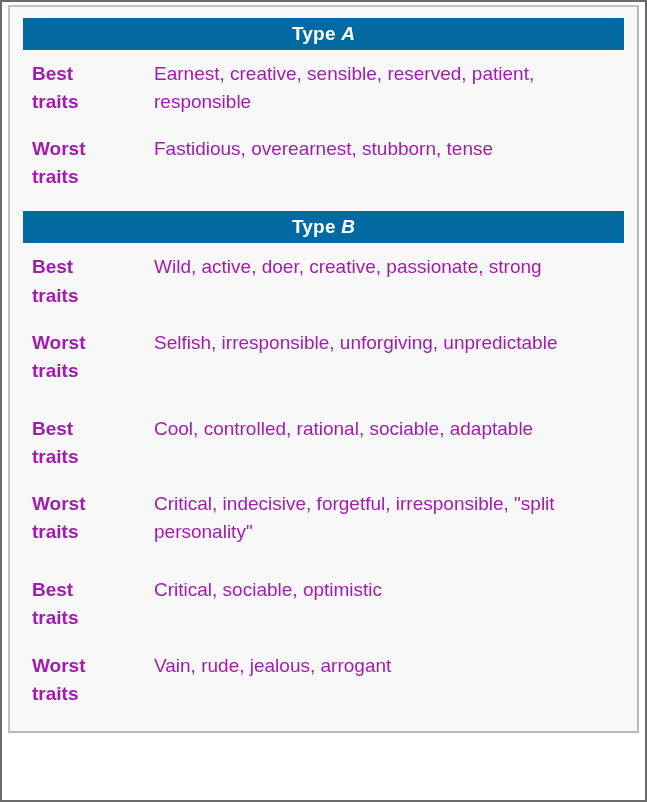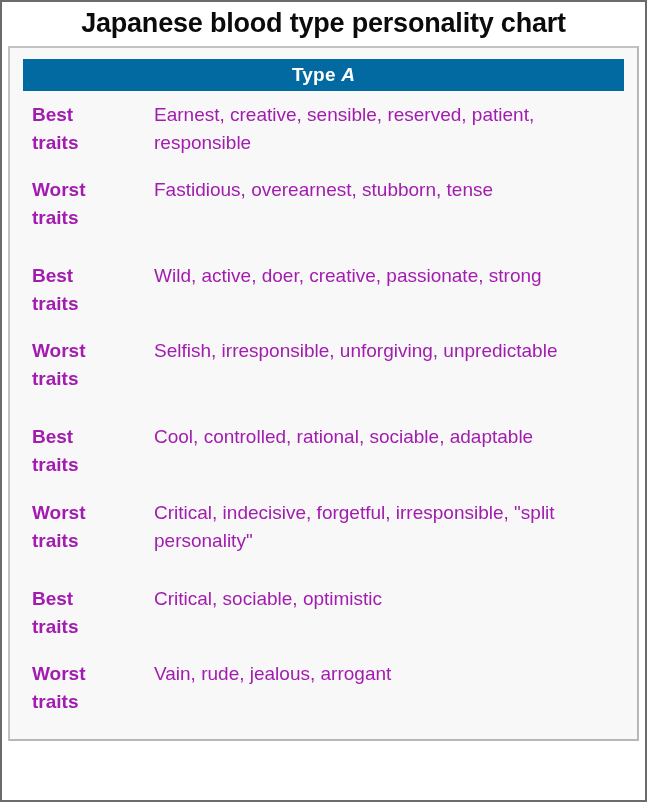--- a/index.html
+++ b/index.html
@@ -93,21 +93,20 @@
     padding: 0 !important;
     font-size: 0;
     line-height: 0;
   }
 </style>
 </head>
 <body>
 
 <div class="page-frame">
 
-  <h1 class="page-title">Japanese blood type personality chart</h1>
 
   <div class="chart-card">
 
     <div class="type-header"><span>Type</span> <span class="type-letter">A</span></div>
     <table class="traits-table">
       <tbody>
         <tr class="traits-row">
           <td class="trait-label">
             <span class="lbl-word">Best</span>
             <span class="lbl-word">traits</span>
@@ -120,20 +119,21 @@
             <span class="lbl-word">traits</span>
           </td>
           <td class="trait-value">Fastidious, overearnest, stubborn, tense</td>
         </tr>
         <tr class="spacer-row">
             <td colspan="2"></td>
           </tr>
       </tbody>
     </table>
 
+    <div class="type-header"><span>Type</span> <span class="type-letter">B</span></div>
     <table class="traits-table">
       <tbody>
         <tr class="traits-row">
           <td class="trait-label">
             <span class="lbl-word">Best</span>
             <span class="lbl-word">traits</span>
           </td>
           <td class="trait-value">Wild, active, doer, creative, passionate, strong</td>
         </tr>
         <tr class="traits-row">

